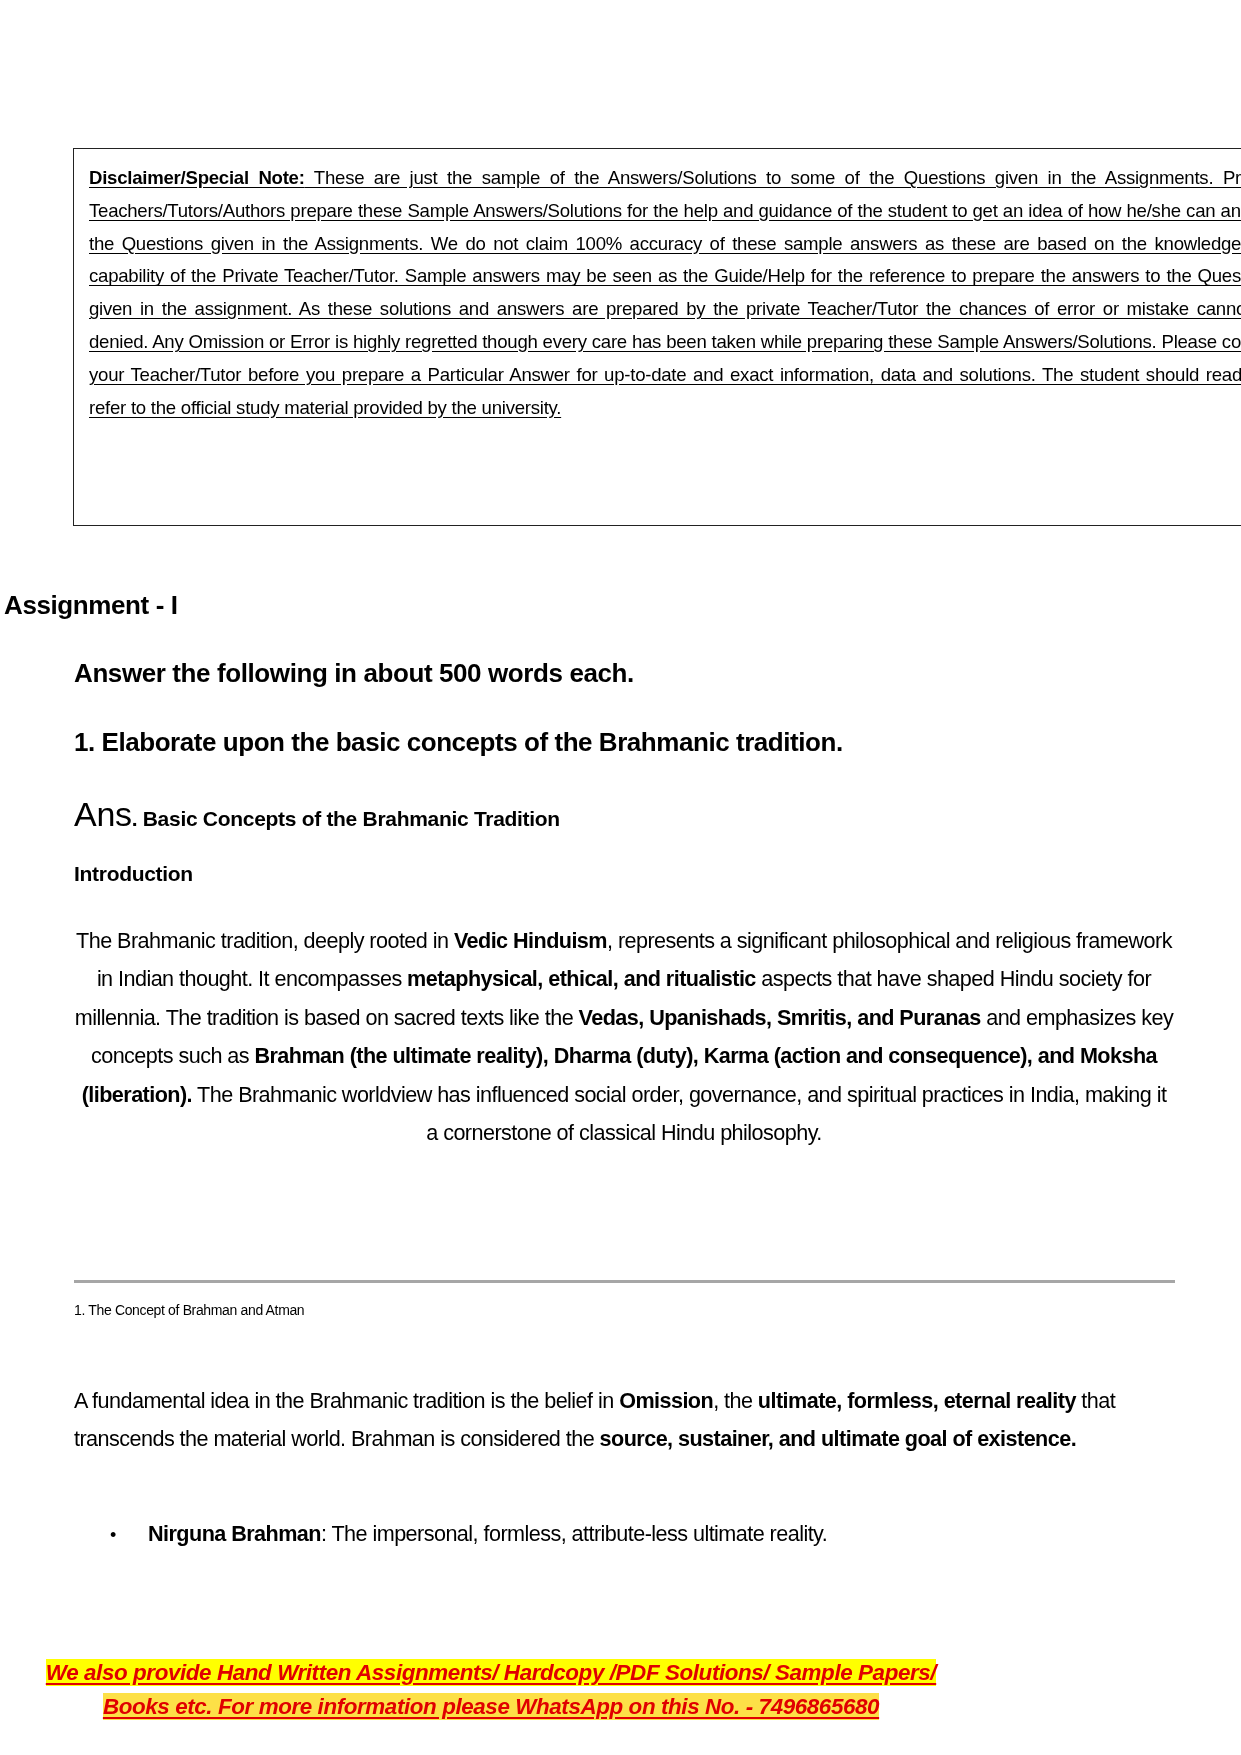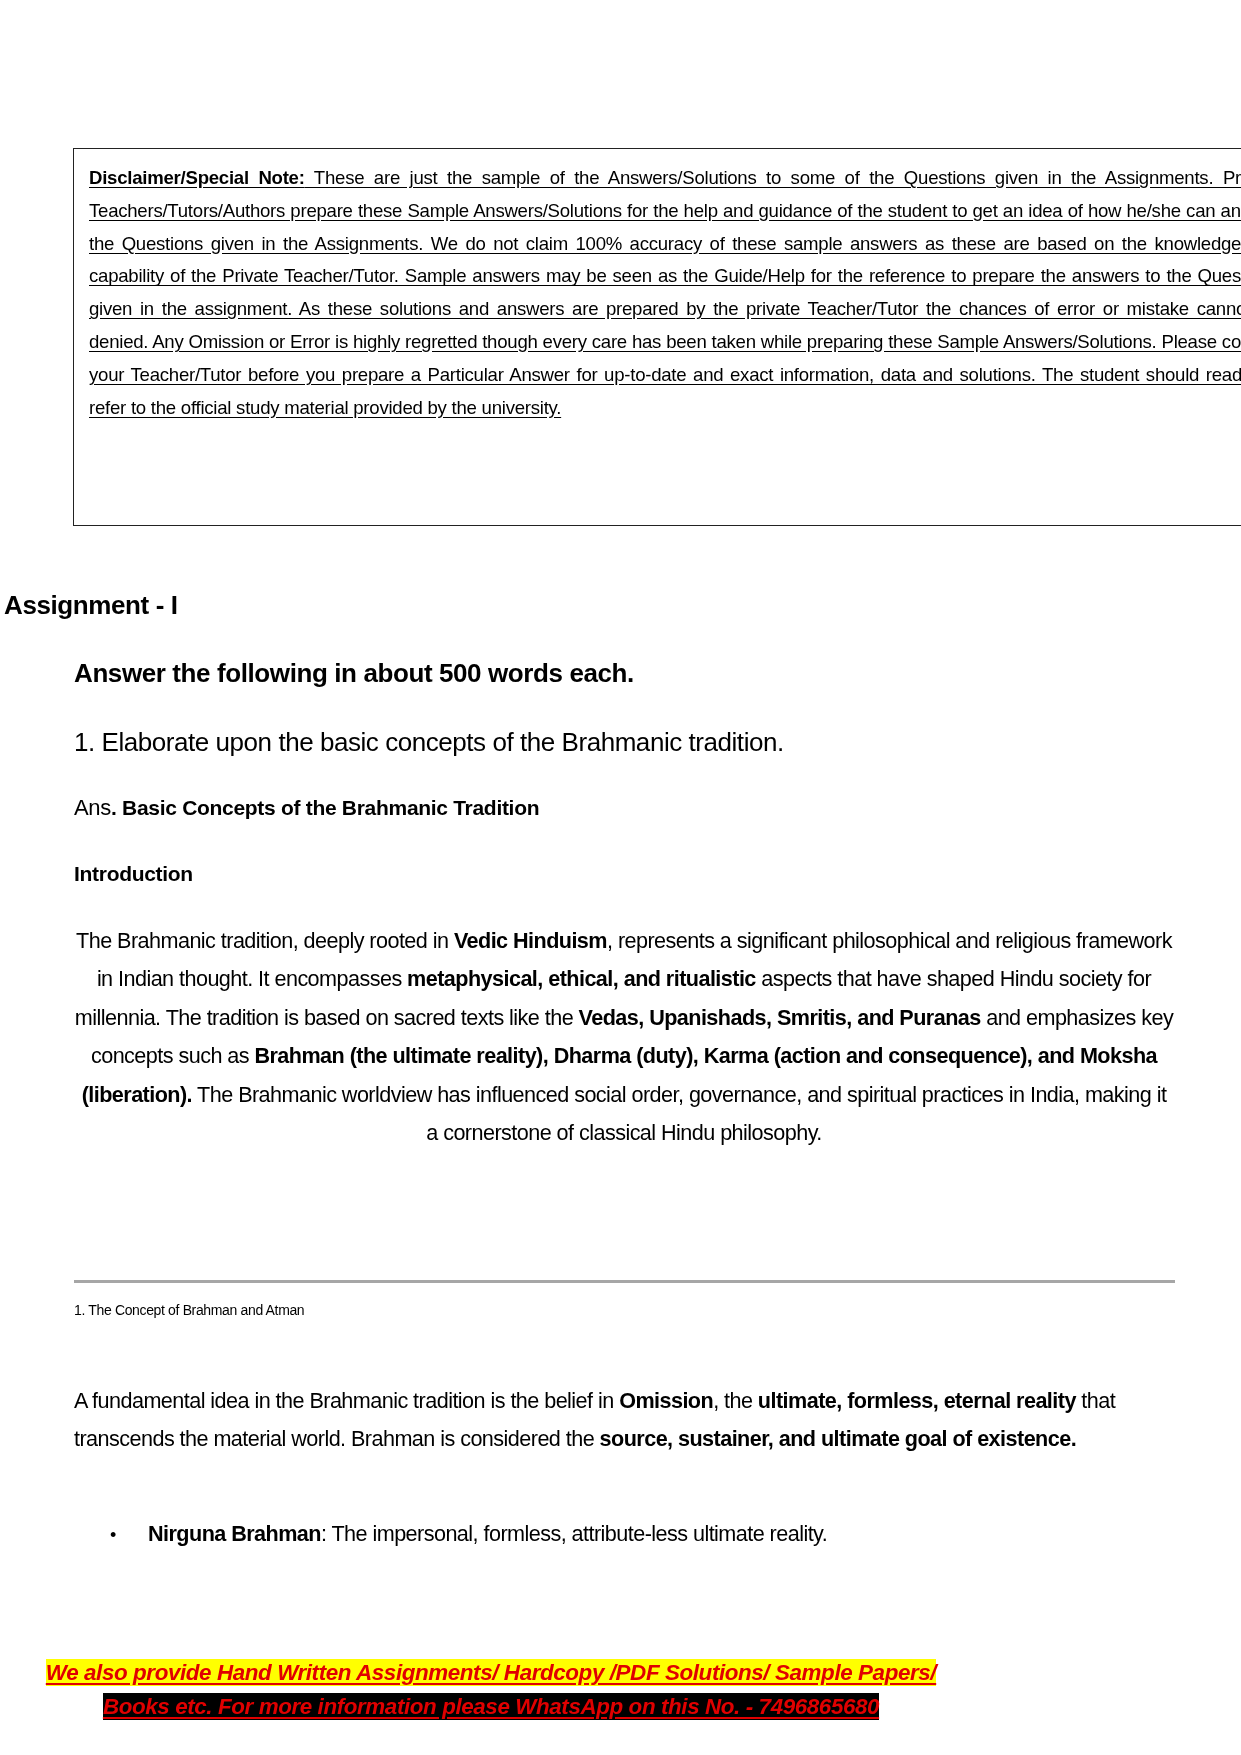--- a/index.html
+++ b/index.html
@@ -20,26 +20,26 @@
   .disclaimer-text b { font-weight: bold; }
   .title {
     position: absolute; top: 590px; left: 0; width: 1241px; text-align: left;
     font-size: 26px; font-weight: bold; letter-spacing: -0.4px;
   }
   .title span { position: relative; left: 4px; }
   .h-instr {
     position: absolute; left: 74px; top: 658px; font-size: 26px; font-weight: bold; letter-spacing: -0.4px;
   }
   .h-question {
-    position: absolute; left: 74px; top: 727px; font-size: 26px; font-weight: normal; letter-spacing: -0.45px;
+    position: absolute; left: 74px; top: 727px; font-size: 26px; font-weight: bold; letter-spacing: -0.45px;
   }
   .h-ans {
     position: absolute; left: 74px; top: 795px; font-size: 21px; font-weight: bold; letter-spacing: -0.3px;
   }
-  .h-ans .ans-prefix { font-size: 22px; font-weight: normal; }
+  .h-ans .ans-prefix { font-size: 34px; font-weight: normal; }
   .h-intro {
     position: absolute; left: 74px; top: 862px; font-size: 21px; font-weight: bold; letter-spacing: -0.3px;
   }
   .para {
     position: absolute; left: 74px; width: 1100px;
     font-size: 21.6px; line-height: 38.4px; letter-spacing: -0.55px;
   }
   .para b { font-weight: bold; }
   .p1 { top: 922px; text-align: center; }
   .rule {
@@ -89,14 +89,14 @@
 
 <div class="para p2"><span>A fundamental idea in the Brahmanic tradition is the belief in </span><b>Omission</b><span>, the </span><b>ultimate, formless, eternal reality</b><span> that transcends the material world. Brahman is considered the </span><b>source, sustainer, and ultimate goal of existence.</b></div>
 
 <div class="bullet-item">
   <span class="dot">•</span>
   <span><b>Nirguna Brahman</b><span>: The impersonal, formless, attribute-less ultimate reality.</span></span>
 </div>
 
 <div class="promo" style="color: rgb(224, 0, 0);">
   <span style="background: rgb(255, 255, 0);">We also provide Hand Written Assignments/ Hardcopy /PDF Solutions/ Sample Papers/</span><br>
-  <span style="background: #000000; font-style: italic;">Books etc. For more information please WhatsApp on this No. - 7496865680</span>
+  <span style="background: #fde047; font-style: italic;">Books etc. For more information please WhatsApp on this No. - 7496865680</span>
 </div>
 
 </body></html>

